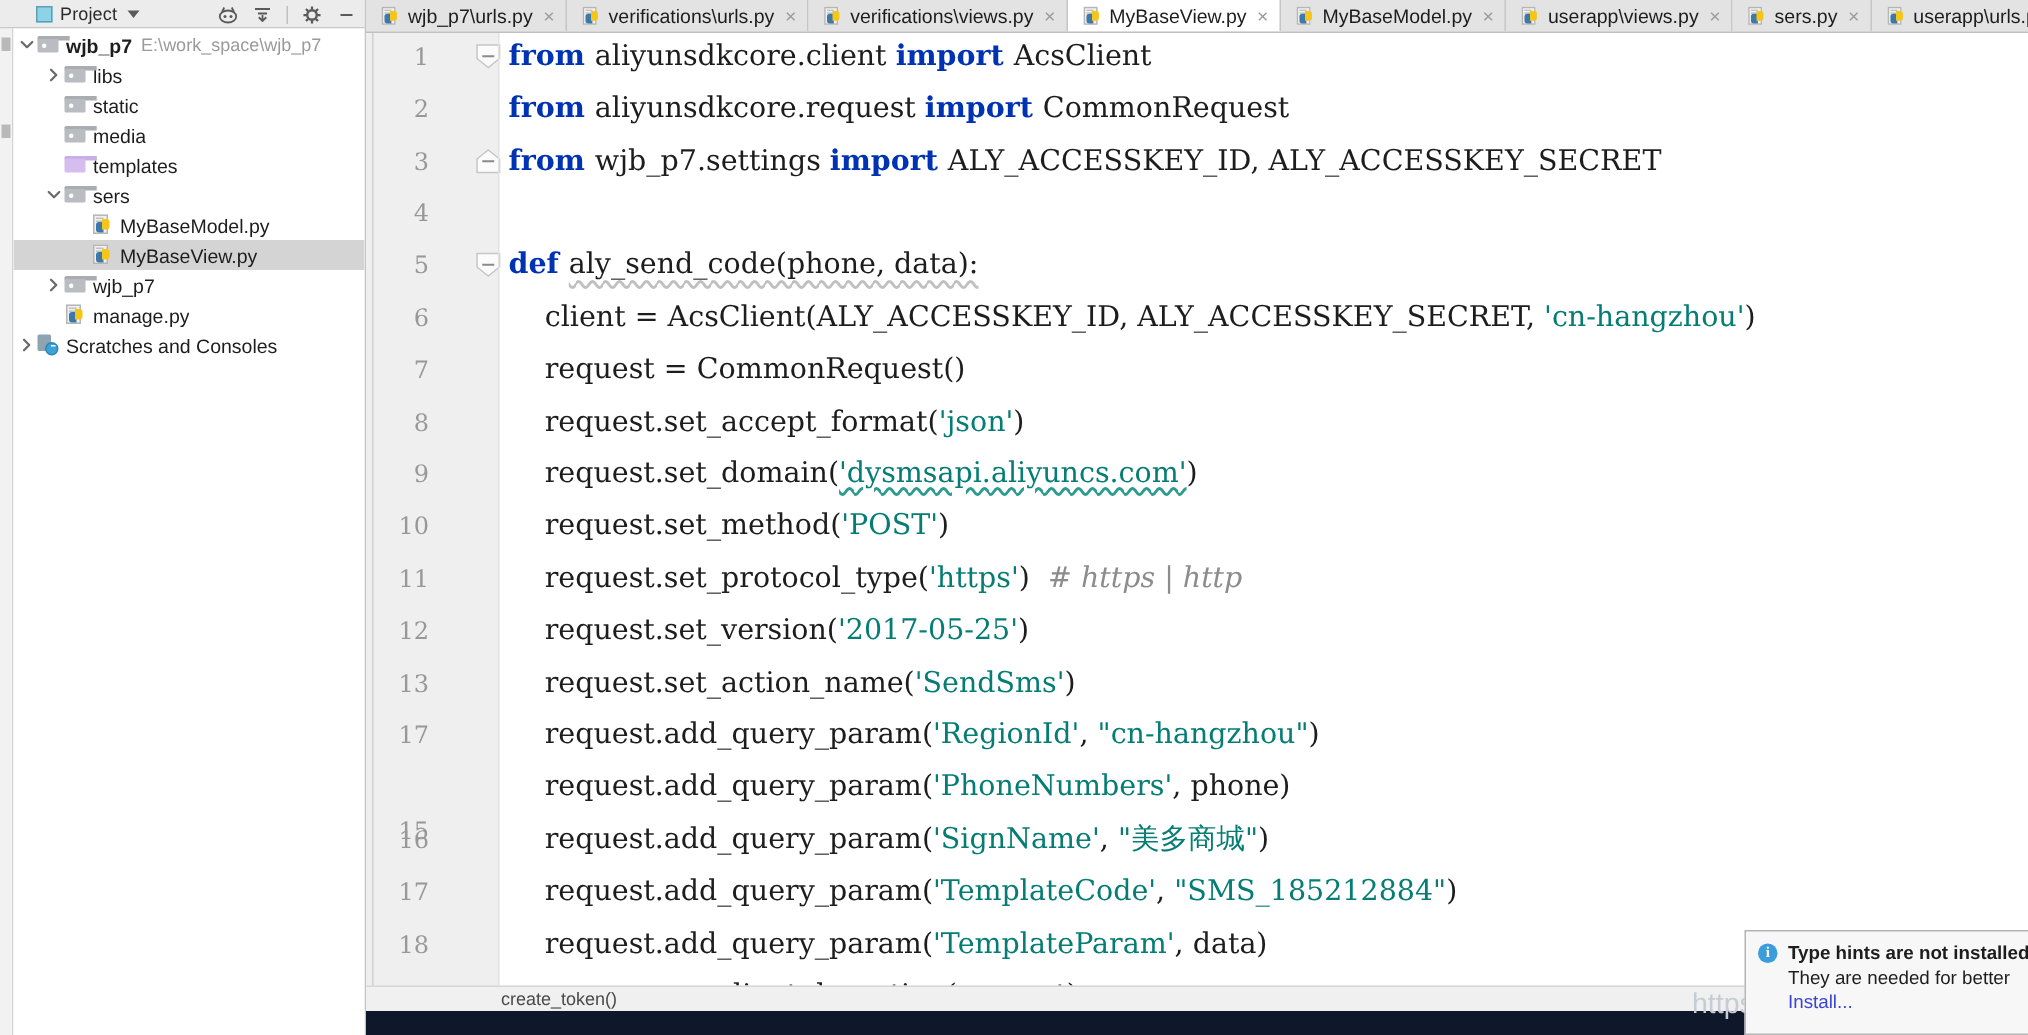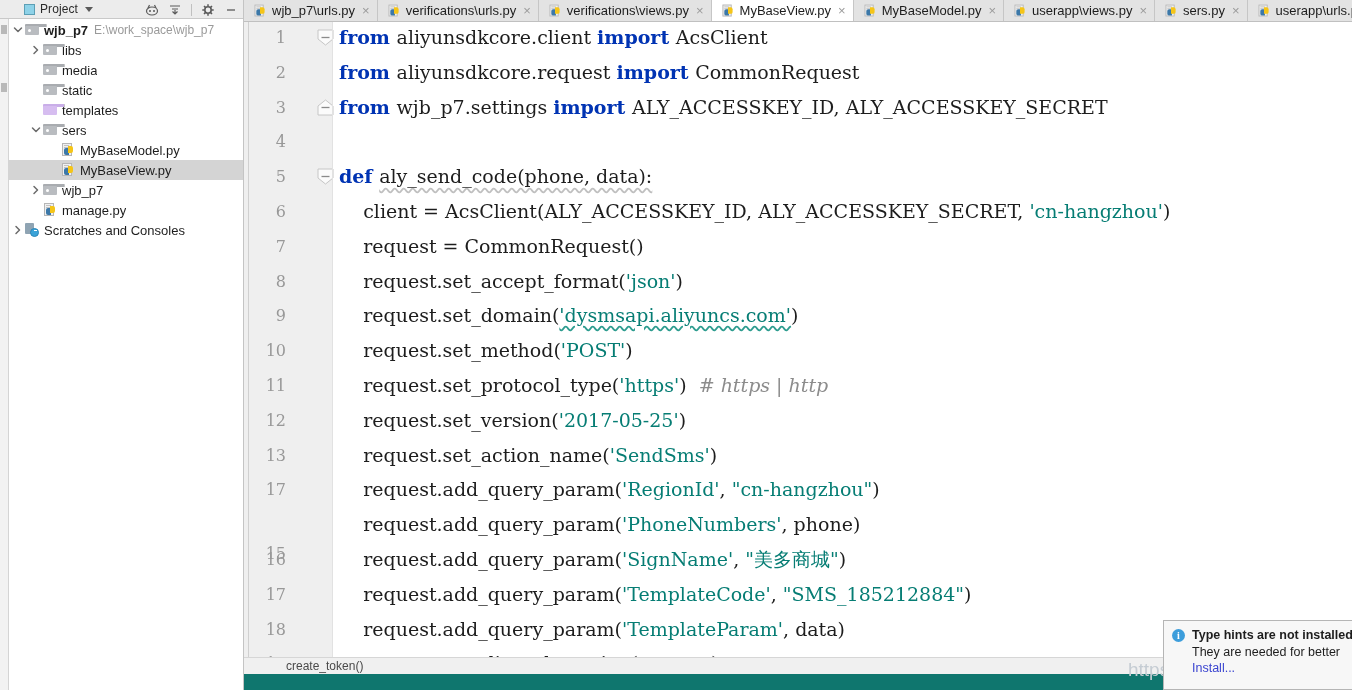--- a/index.html
+++ b/index.html
@@ -76,21 +76,21 @@
 
   .sc-ic{position:relative;width:16px;height:16px;}
   .sc-ic .pg{position:absolute;left:1px;top:1px;width:9px;height:11px;background:#8fa4b3;border-radius:1px;}
   .sc-ic .clk{position:absolute;left:6px;top:6px;width:9px;height:9px;border-radius:50%;background:#3ba3d8;border:1px solid #2b86b8;box-sizing:border-box;}
   .sc-ic .hand{position:absolute;left:10px;top:8px;width:3px;height:1px;background:#fff;}
 
   .lib-ic{position:absolute;left:0;top:3px;display:flex;gap:1px;align-items:flex-end;height:11px;}
   .lib-ic i{display:block;width:2px;}
 
   
-  #editor-area{position:absolute;left:244px;top:0;width:1108px;height:690px;background:#0f766e;}
+  #editor-area{position:absolute;left:244px;top:0;width:1108px;height:690px;background:#0f172a;}
 
   #tabbar{
     position:relative;height:21px;background:#e3e3e3;border-bottom:1px solid #c0c0c0;
     display:flex;align-items:stretch;overflow:hidden;
   }
   .tab{
     display:flex;align-items:center;gap:4px;padding:0 7px 0 8px;
     font-size:13px;color:#1d1d1d;white-space:nowrap;
     border-right:1px solid #c6c6c6;background:#e3e3e3;cursor:default;
   }
@@ -136,21 +136,21 @@
   .sq2{
     text-decoration:underline;
     text-decoration-style:wavy;
     text-decoration-color:#c0c0c0;
     text-underline-offset:4px;
   }
 
   #statusbar{
     position:absolute;left:0;bottom:0;width:1108px;height:17px;background:#f0f0f0;
     border-top:1px solid #d6d6d6;box-sizing:border-box;
-    font-size:12px;color:#4a4a4a;display:flex;align-items:center;padding-left:42px;
+    font-size:12px;color:#4a4a4a;display:flex;align-items:center;padding-left:90px;
   }
 
   
   #balloon{
     position:absolute;left:1163px;top:620px;width:200px;height:70px;
     background:#f7f7f7;border:1px solid #b5b5b5;box-sizing:border-box;
     padding:7px 8px 0 8px;overflow:hidden;
   }
   #balloon .row1{display:flex;align-items:flex-start;gap:7px;}
   .info-ic{
@@ -233,27 +233,27 @@
               <path d="M4 2.5 L7.5 6 L4 9.5" fill="none" stroke="#6b6b6b" stroke-width="1.5" stroke-linecap="round" stroke-linejoin="round"></path>
             </svg>
           </span>
           <span class="ic"><span class="folder"><span class="tab" style="background:#a9acb0"></span><span class="body" style="background:#b9bcc0"></span><span class="dot"></span></span></span>
           <span class="label">libs</span>
         </div>
         <div class="node">
           <span style="display:inline-block;width:21px;flex:none"></span>
           <span class="arrow"></span>
           <span class="ic"><span class="folder"><span class="tab" style="background:#a9acb0"></span><span class="body" style="background:#b9bcc0"></span><span class="dot"></span></span></span>
+          <span class="label">static</span>
+        </div>
+        <div class="node">
+          <span style="display:inline-block;width:21px;flex:none"></span>
+          <span class="arrow"></span>
+          <span class="ic"><span class="folder"><span class="tab" style="background:#a9acb0"></span><span class="body" style="background:#b9bcc0"></span><span class="dot"></span></span></span>
           <span class="label">media</span>
-        </div>
-        <div class="node">
-          <span style="display:inline-block;width:21px;flex:none"></span>
-          <span class="arrow"></span>
-          <span class="ic"><span class="folder"><span class="tab" style="background:#a9acb0"></span><span class="body" style="background:#b9bcc0"></span><span class="dot"></span></span></span>
-          <span class="label">static</span>
         </div>
         <div class="node">
           <span style="display:inline-block;width:21px;flex:none"></span>
           <span class="arrow"></span>
           <span class="ic"><span class="folder"><span class="tab" style="background:#c9aee8"></span><span class="body" style="background:#d6bdf0"></span></span></span>
           <span class="label">templates</span>
         </div>
         <div class="node">
           <span style="display:inline-block;width:21px;flex:none"></span>
           <span class="arrow">

